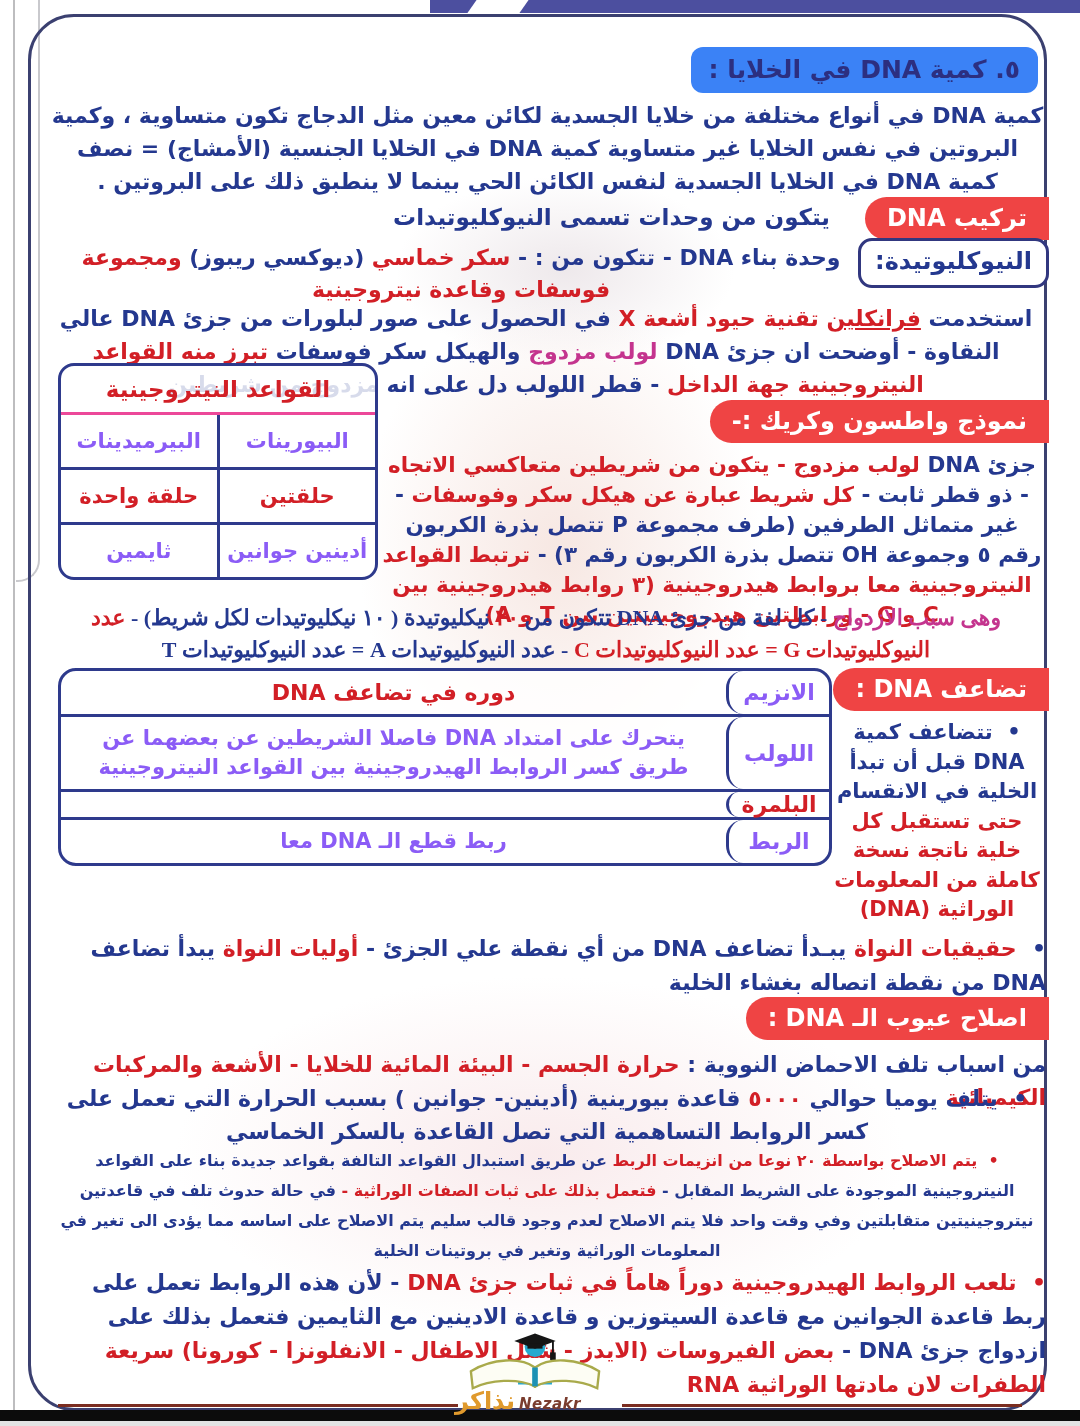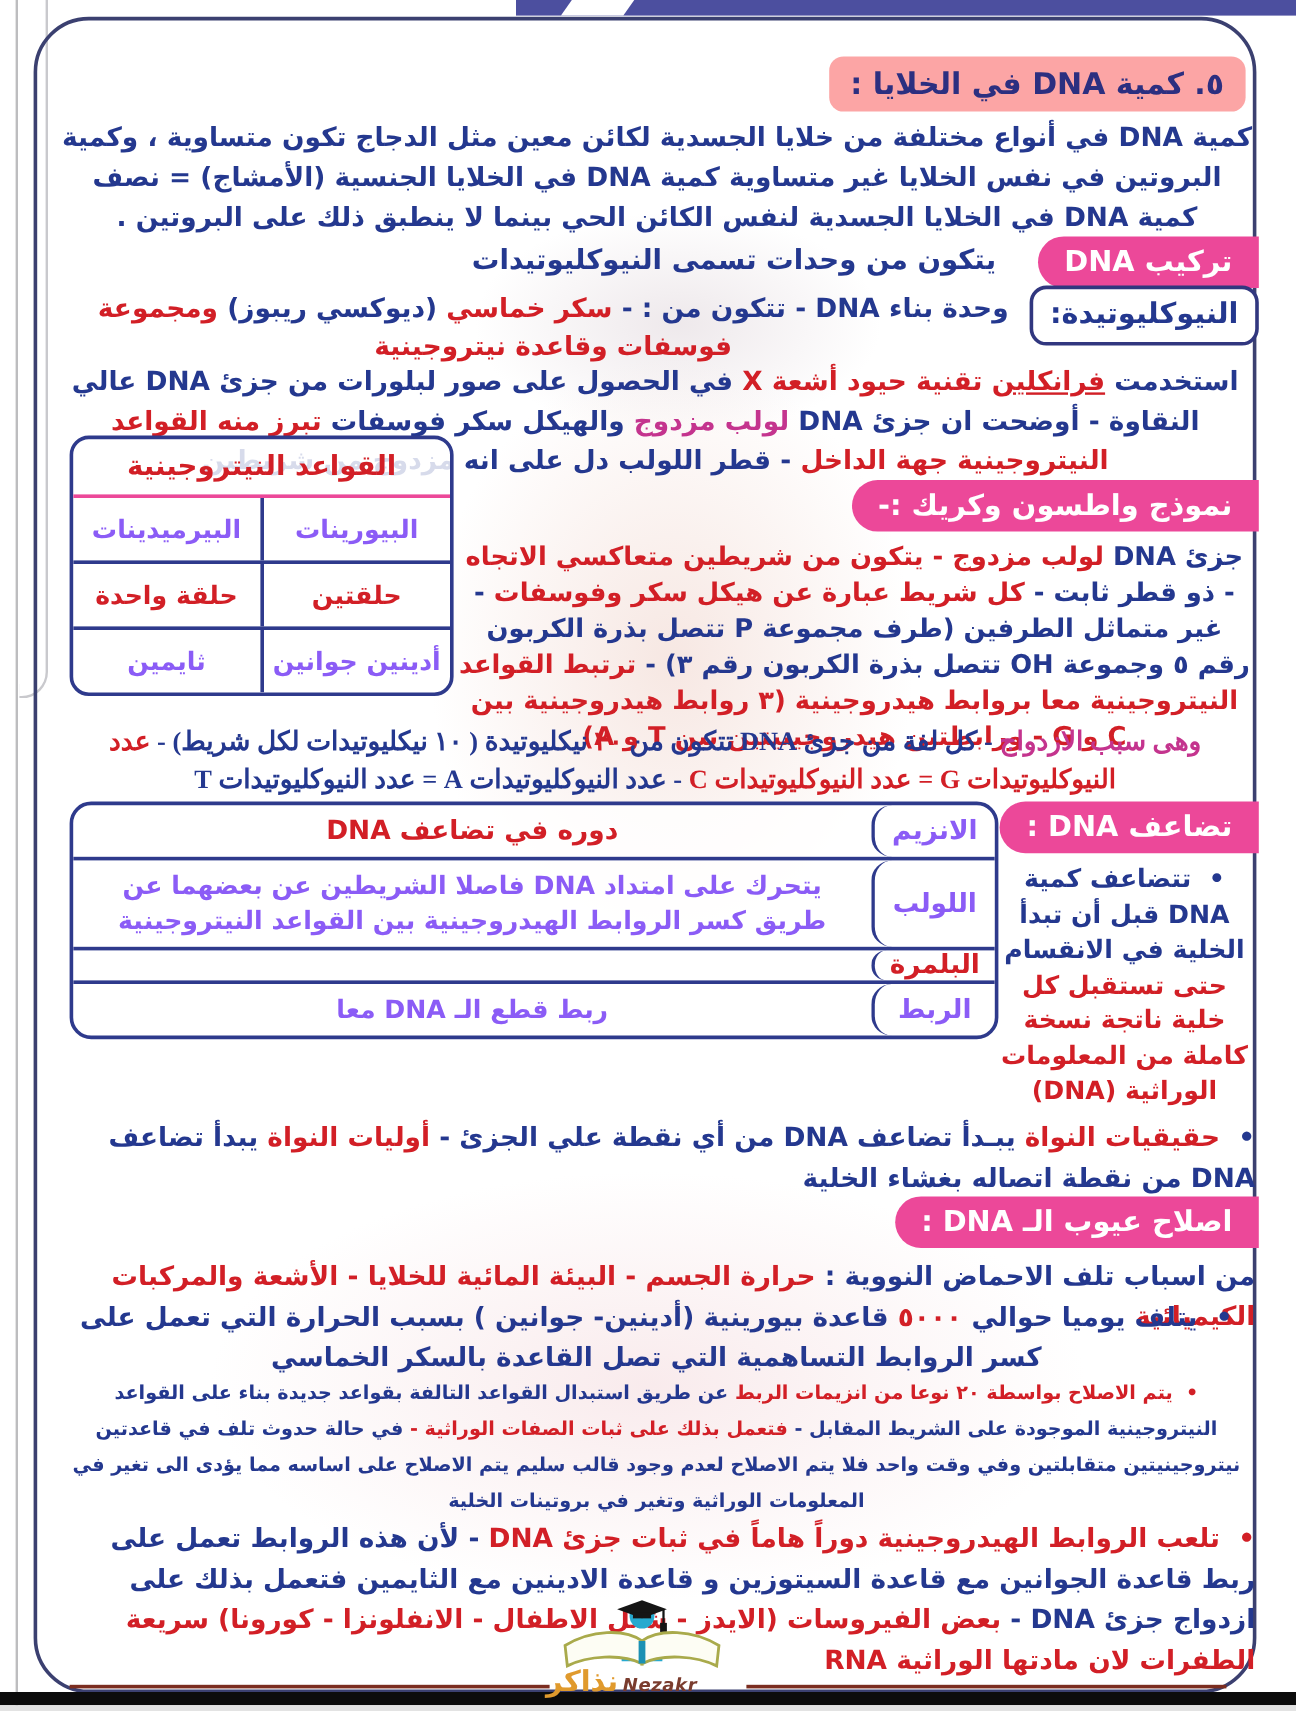--- a/index.html
+++ b/index.html
@@ -27,22 +27,22 @@
   
   .seg{white-space:pre-wrap;}
   .seg.b{color:#24388f;}
   .seg.r{color:#d21f26;}
   .seg.m{color:#c4348e;}
   .seg.u{text-decoration:underline;}
   .blue{color:#8b5cf6;}
   .red{color:#d21f26;}
   
   .pill-lav{position:absolute;right:42px;top:47px;height:46px;line-height:46px;
-    padding:0 18px;background:#fca5a5;border-radius:12px;color:#2c2f80;font-size:25px;}
-  .pill-navy{position:absolute;background:#ec4899;color:#ffffff;
+    padding:0 18px;background:#3b82f6;border-radius:12px;color:#2c2f80;font-size:25px;}
+  .pill-navy{position:absolute;background:#ef4444;color:#ffffff;
     height:43px;line-height:43px;padding:0 22px;border-radius:24px 0 0 24px;font-size:24px;}
   .pill-structure{right:31px;top:197px;}
   .pill-watson{right:31px;top:400px;}
   .pill-repl{right:31px;top:668px;}
   .pill-repair{right:31px;top:997px;}
   
   .par{position:absolute;font-size:22px;line-height:33px;text-align:center;}
   .qty-par{left:50px;top:99px;width:995px;}
   .structure-text{position:absolute;right:250px;top:204px;font-size:23px;color:#24388f;}
   .nuc-box{position:absolute;right:31px;top:238px;height:44px;line-height:40px;padding:0 14px;

